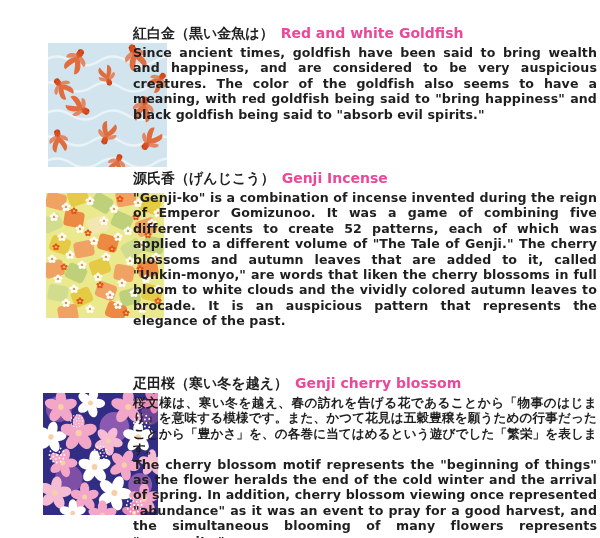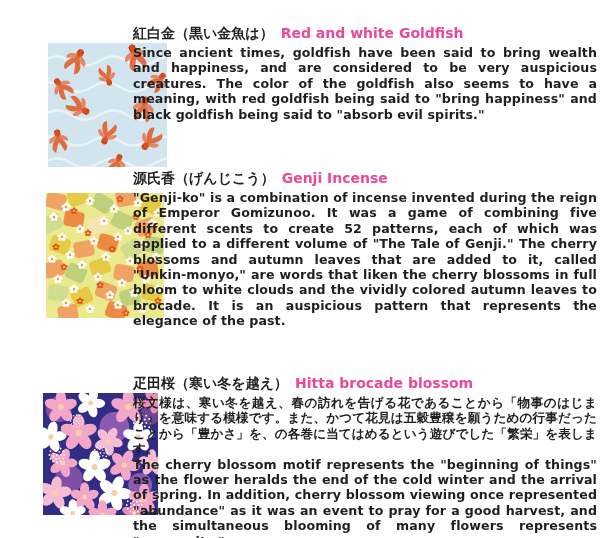--- a/index.html
+++ b/index.html
@@ -277,20 +277,20 @@
         <use href="#sk" transform="translate(92,120) scale(1.2)" color="#e98db8"></use>
         <use href="#rs" transform="translate(100,30) scale(1.1)"></use>
         <use href="#rs" transform="translate(14,62)"></use>
         <use href="#rs" transform="translate(58,60) scale(0.9)"></use>
         <use href="#rs" transform="translate(92,112)"></use>
         <use href="#rs" transform="translate(34,28) scale(0.8)"></use>
       </svg>
     </figure>
     <div class="entry-text text-3">
       <h2 class="entry-title">
-        <span class="jp">疋田桜（寒い冬を越え）</span><span class="en">Hitta brocade blossom</span>
+        <span class="jp">疋田桜（寒い冬を越え）</span><span class="en">Genji cherry blossom</span>
       </h2>
       <p class="entry-body">桜文様は、寒い冬を越え、春の訪れを告げる花であることから「物事のはじまり」を意味する模様です。また、かつて花見は五穀豊穣を願うための行事だったことから「豊かさ」を、の各巻に当てはめるという遊びでした「繁栄」を表します。</p>
       <p class="entry-body">The cherry blossom motif represents the "beginning of things" as the flower heralds the end of the cold winter and the arrival of spring. In addition, cherry blossom viewing once represented "abundance" as it was an event to pray for a good harvest, and the simultaneous blooming of many flowers represents "prosperity."</p>
     </div>
   </section>
 
 </div>
 
 </body></html>

